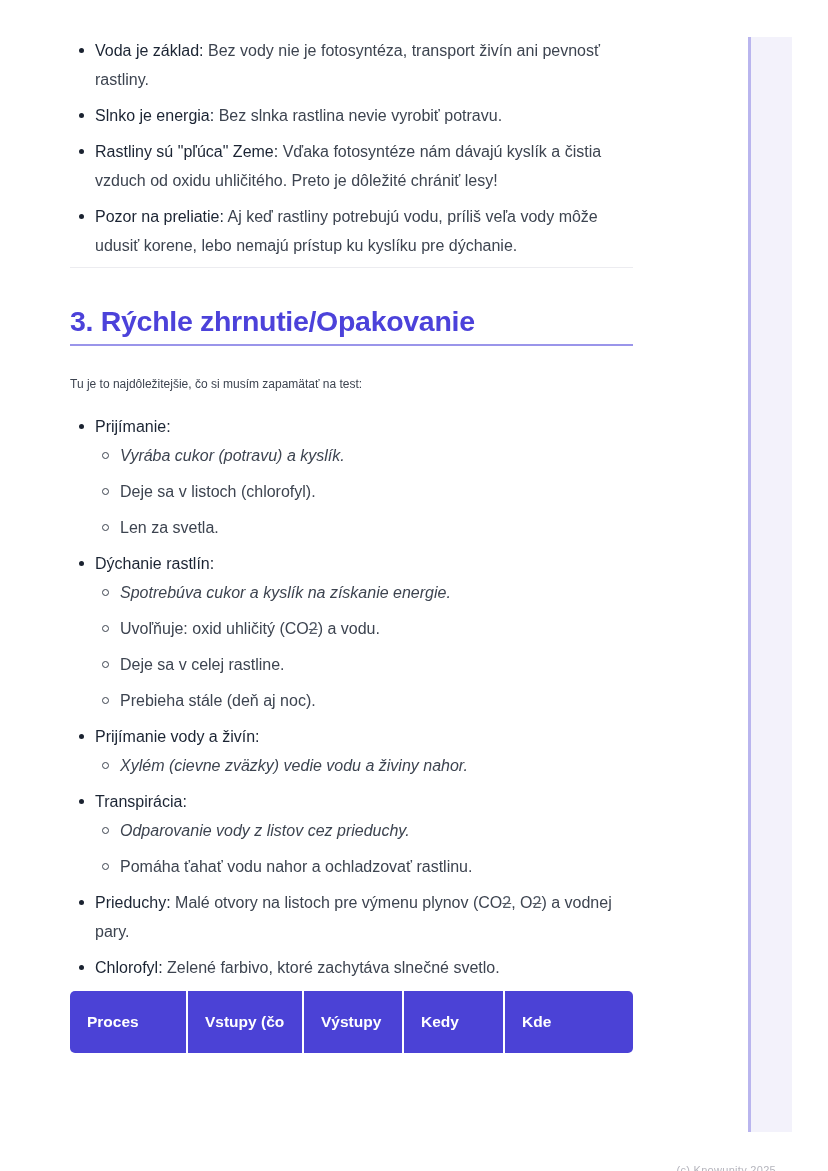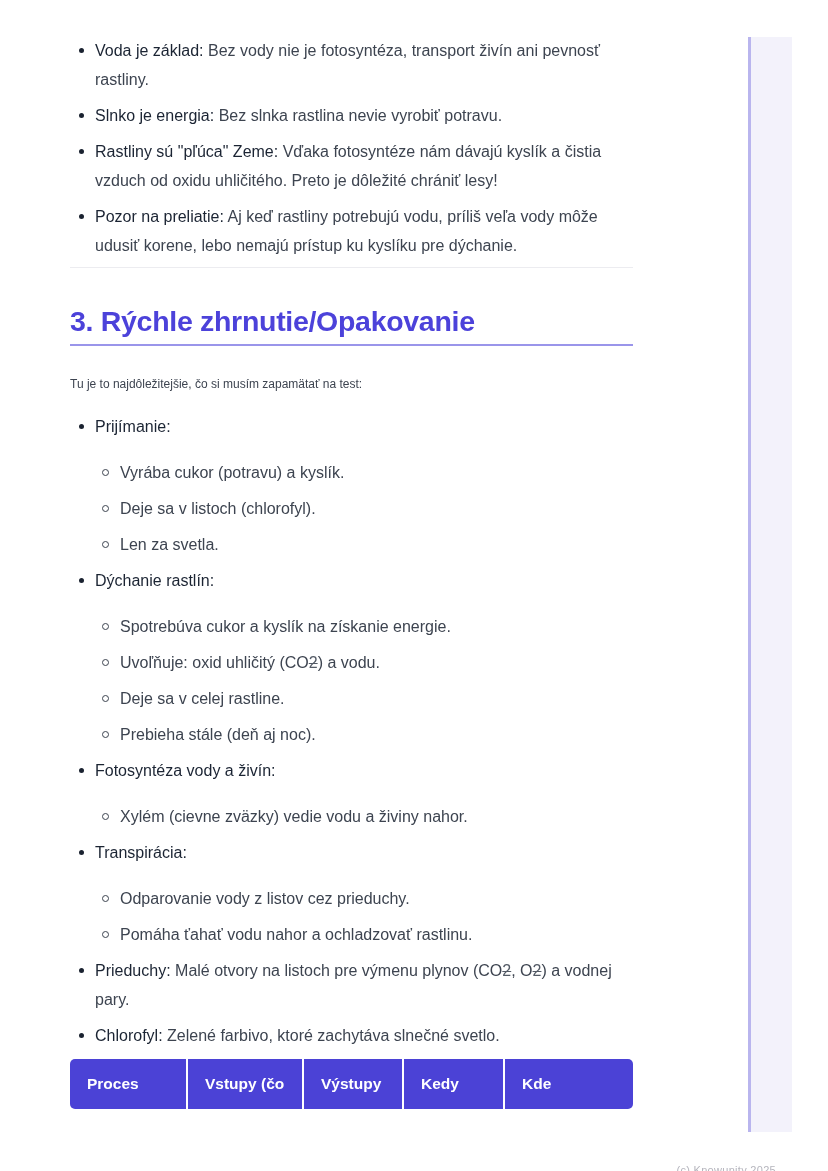--- a/index.html
+++ b/index.html
@@ -45,38 +45,38 @@
   }
   ul.sumlist>li::before{
     content:"";position:absolute;left:9px;top:12px;
     width:5px;height:5px;border-radius:50%;background:#1a2230;
   }
   ul.subs{list-style:none;margin:0;padding:0;}
   ul.subs>li{
     position:relative;padding-left:25px;margin-top:7px;
     font-size:16px;line-height:29px;
   }
-  ul.subs>li:first-child{margin-top:17px;}
+  ul.subs>li:first-child{margin-top:0;font-style:italic;}
   ul.subs>li::before{
     content:"";position:absolute;left:7px;top:11px;
     width:5px;height:5px;border-radius:50%;
     background:transparent;border:1.5px solid #3d4450;box-sizing:border-box;
     width:7px;height:7px;
   }
   s{text-decoration:line-through;color:#545b66;}
 
   
   table.sumtable{
     border-collapse:separate;border-spacing:0;
     margin-top:9px;width:563px;table-layout:fixed;
     border-radius:5px;overflow:hidden;
   }
   table.sumtable th{
     background:#4b42d6;color:#ffffff;
-    height:50px;padding:0 8px 0 17px;
+    height:62px;padding:0 8px 0 17px;
     font-size:15.5px;font-weight:700;text-align:left;vertical-align:middle;
     border-right:2px solid #ffffff;
   }
   table.sumtable th:last-child{border-right:none;}
   col.c1{width:118px}col.c2{width:116px}col.c3{width:100px}col.c4{width:101px}col.c5{width:128px}
 
   
   .scroll-track{
     position:absolute;left:751px;top:37px;width:41px;height:1095px;
     background:#f3f2fb;
@@ -117,21 +117,21 @@
             <li><span>Vyrába cukor (potravu) a kyslík.</span></li>
             <li><span>Deje sa v listoch (chlorofyl).</span></li>
             <li><span>Len za svetla.</span></li>
           </ul></li>
         <li><span class="b">Dýchanie rastlín:</span><ul class="subs">
             <li><span>Spotrebúva cukor a kyslík na získanie energie.</span></li>
             <li><span>Uvoľňuje: oxid uhličitý (CO<s>2</s>) a vodu.</span></li>
             <li><span>Deje sa v celej rastline.</span></li>
             <li><span>Prebieha stále (deň aj noc).</span></li>
           </ul></li>
-        <li><span class="b">Fotosyntéza vody a živín:</span><ul class="subs">
+        <li><span class="b">Prijímanie vody a živín:</span><ul class="subs">
             <li><span>Xylém (cievne zväzky) vedie vodu a živiny nahor.</span></li>
           </ul></li>
         <li><span class="b">Transpirácia:</span><ul class="subs">
             <li><span>Odparovanie vody z listov cez prieduchy.</span></li>
             <li><span>Pomáha ťahať vodu nahor a ochladzovať rastlinu.</span></li>
           </ul></li>
         <li><span class="b">Prieduchy:</span> <span>Malé otvory na listoch pre výmenu plynov (CO<s>2</s>, O<s>2</s>) a vodnej pary.</span></li>
         <li><span class="b">Chlorofyl:</span> <span>Zelené farbivo, ktoré zachytáva slnečné svetlo.</span></li>
       </ul>
 

